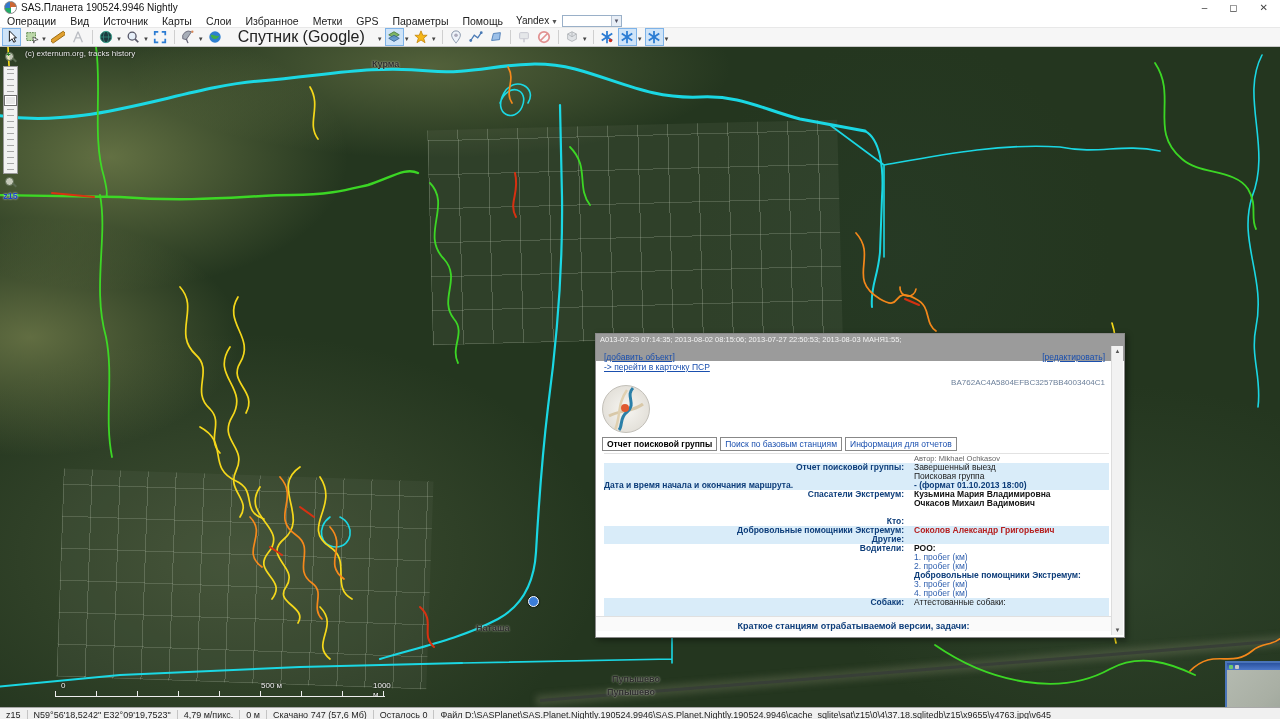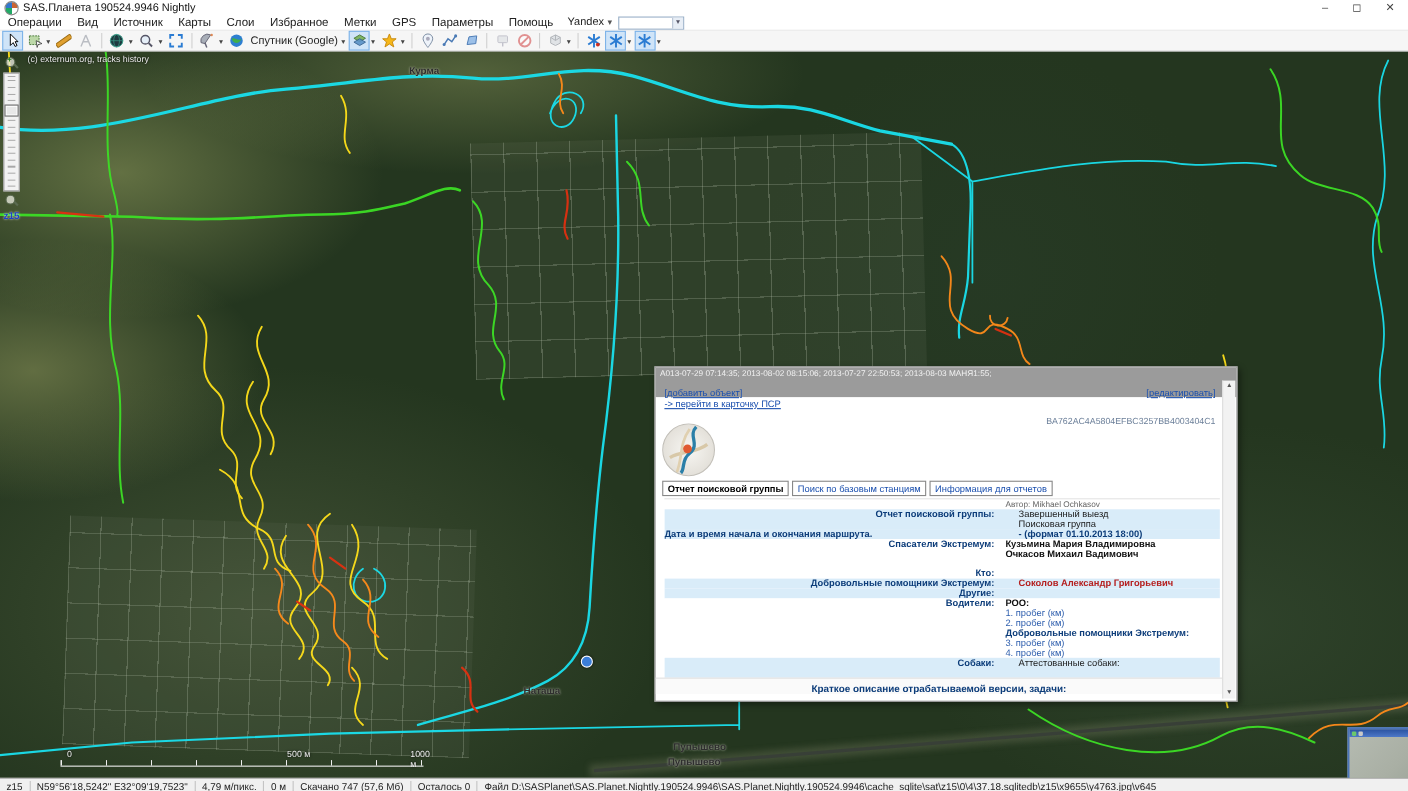--- a/index.html
+++ b/index.html
@@ -28,21 +28,21 @@
 
   
   .toolbar{height:18px;background:#f6f6f6;border-bottom:1px solid #c9c9c9;
     display:flex;align-items:center;padding:0 2px;gap:1px;}
   .tbtn{width:17px;height:16px;display:flex;align-items:center;justify-content:center;border:1px solid transparent;}
   .tbtn svg{width:14px;height:14px;}
   .tbtn.sel{background:#cfe4f8;border:1px solid #7eb3e8;}
   .tbtn.dis{opacity:.55;}
   .dd{font-size:6px;color:#444;margin:4px 1px 0 -1px;}
   .tsep{width:1px;height:14px;background:#cfcfcf;margin:0 3px;}
-  .maplabeltxt{font-size:10px;color:#222;margin:0 2px;white-space:nowrap;}
+  .maplabeltxt{font-size:16px;color:#222;margin:0 12px;white-space:nowrap;}
 
   
   .map{position:relative;width:1280px;height:660px;overflow:hidden;
     background-color:#24361f;
     background-image:
       radial-gradient(340px 190px at 110px 110px, rgba(150,160,96,.55), transparent 70%),
       radial-gradient(300px 170px at 30px 290px, rgba(158,164,100,.5), transparent 70%),
       radial-gradient(430px 130px at 430px 20px, rgba(140,150,92,.45), transparent 70%),
       radial-gradient(520px 320px at 240px 510px, rgba(128,138,98,.30), transparent 70%),
       radial-gradient(420px 260px at 1120px 520px, rgba(52,72,48,.7), transparent 70%),
@@ -110,21 +110,21 @@
   .phash{position:absolute;right:6px;top:33px;color:#6b7f99;font-size:8px;}
   .plogo{position:absolute;left:6px;top:40px;width:46px;height:46px;border-radius:50%;
     background:radial-gradient(#f7f6f2,#dcd8d0);border:1px solid #c2bfb8;overflow:hidden;}
   .ptabs{position:absolute;left:6px;top:92px;display:flex;gap:3px;white-space:nowrap;}
   .ptab{border:1px solid #888;padding:1px 4px;background:#fff;}
   .ptab.active{font-weight:bold;color:#000;}
   .ptab.link{color:#1a4fae;}
   .ptable{position:absolute;left:8px;top:108px;right:2px;height:172px;overflow:hidden;
     border-top:1px solid #e2e2e2;}
   .prow{display:flex;line-height:9px;}
-  .bg-blue{background:#d9ecf9;gap:12px;}
+  .bg-blue{background:#d9ecf9;}
   .bg-white{background:#fff;}
   .plab{width:300px;text-align:right;padding-right:10px;color:#0d3d7a;font-weight:bold;flex:none;}
   .prow.wide .plab{text-align:left;}
   .pval{flex:1;}
   .vline{min-height:9px;}
   .s-plain{color:#1a1a1a;}
   .s-name{color:#111;font-weight:bold;}
   .s-red{color:#b52020;font-weight:bold;}
   .s-blue{color:#2f5fae;}
   .s-lblb{color:#0d3d7a;font-weight:bold;}
@@ -513,21 +513,21 @@
             </div>
             <div class="prow bg-blue">
               <div class="plab">Собаки:</div>
               <div class="pval">
                 <div class="vline s-plain">Аттестованные собаки:</div>
                 <div class="vline s-plain">&nbsp;</div>
                 <div class="vline s-plain">Другие собаки:</div>
               </div>
             </div>
           </div>
-        <div class="pfooter">Краткое описание отрабатываемой версии, задачи:</div>
+        <div class="pfooter">Краткое станциям отрабатываемой версии, задачи:</div>
       </div>
       <div class="pscroll">
         <span>▲</span>
         <span>▼</span>
       </div>
     </div>
   </div>
 
   <div class="statusbar">
     <span class="sseg">z15</span>

